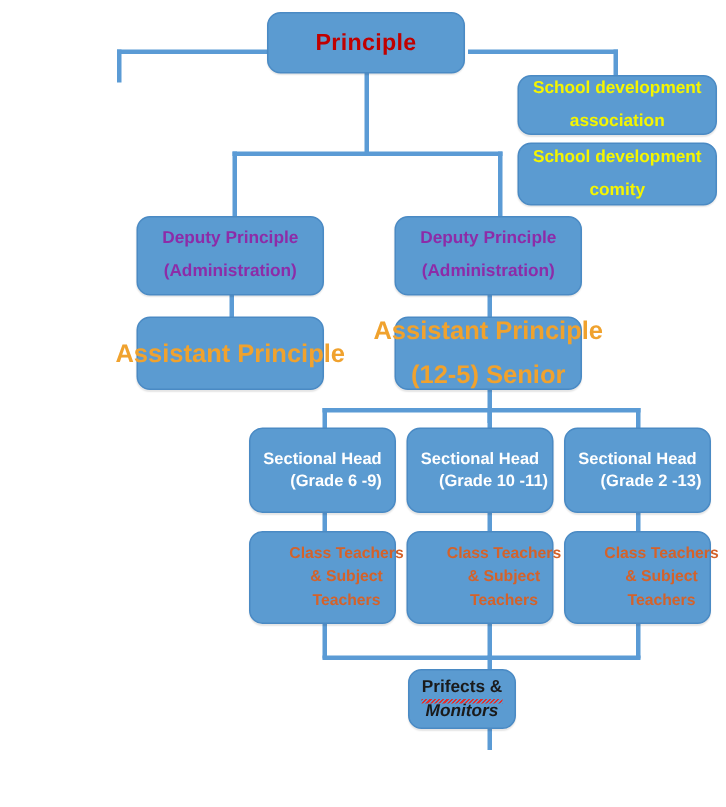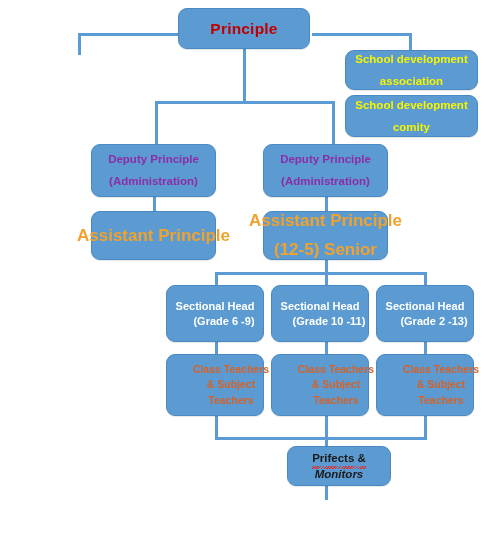--- a/index.html
+++ b/index.html
@@ -175,19 +175,19 @@
     <span class="ln">&amp;  Subject</span>
     <span class="ln">Teachers</span>
   </div>
 
   <div class="node t-darkorange" style="left:376px; top:354px; width:98px; height:62px;">
     <span class="ln">Class Teachers</span>
     <span class="ln">&amp;  Subject</span>
     <span class="ln">Teachers</span>
   </div>
 
-  <div class="node t-black" style="left:287px; top:446px; width:104px; height:40px;">
+  <div class="node t-black" style="left:272px; top:446px; width:72px; height:40px;">
     <span class="ln squiggle">Prifects  &amp;</span>
     <span class="ln">Monitors</span>
   </div>
 
 
 </div>
 
 </body></html>

